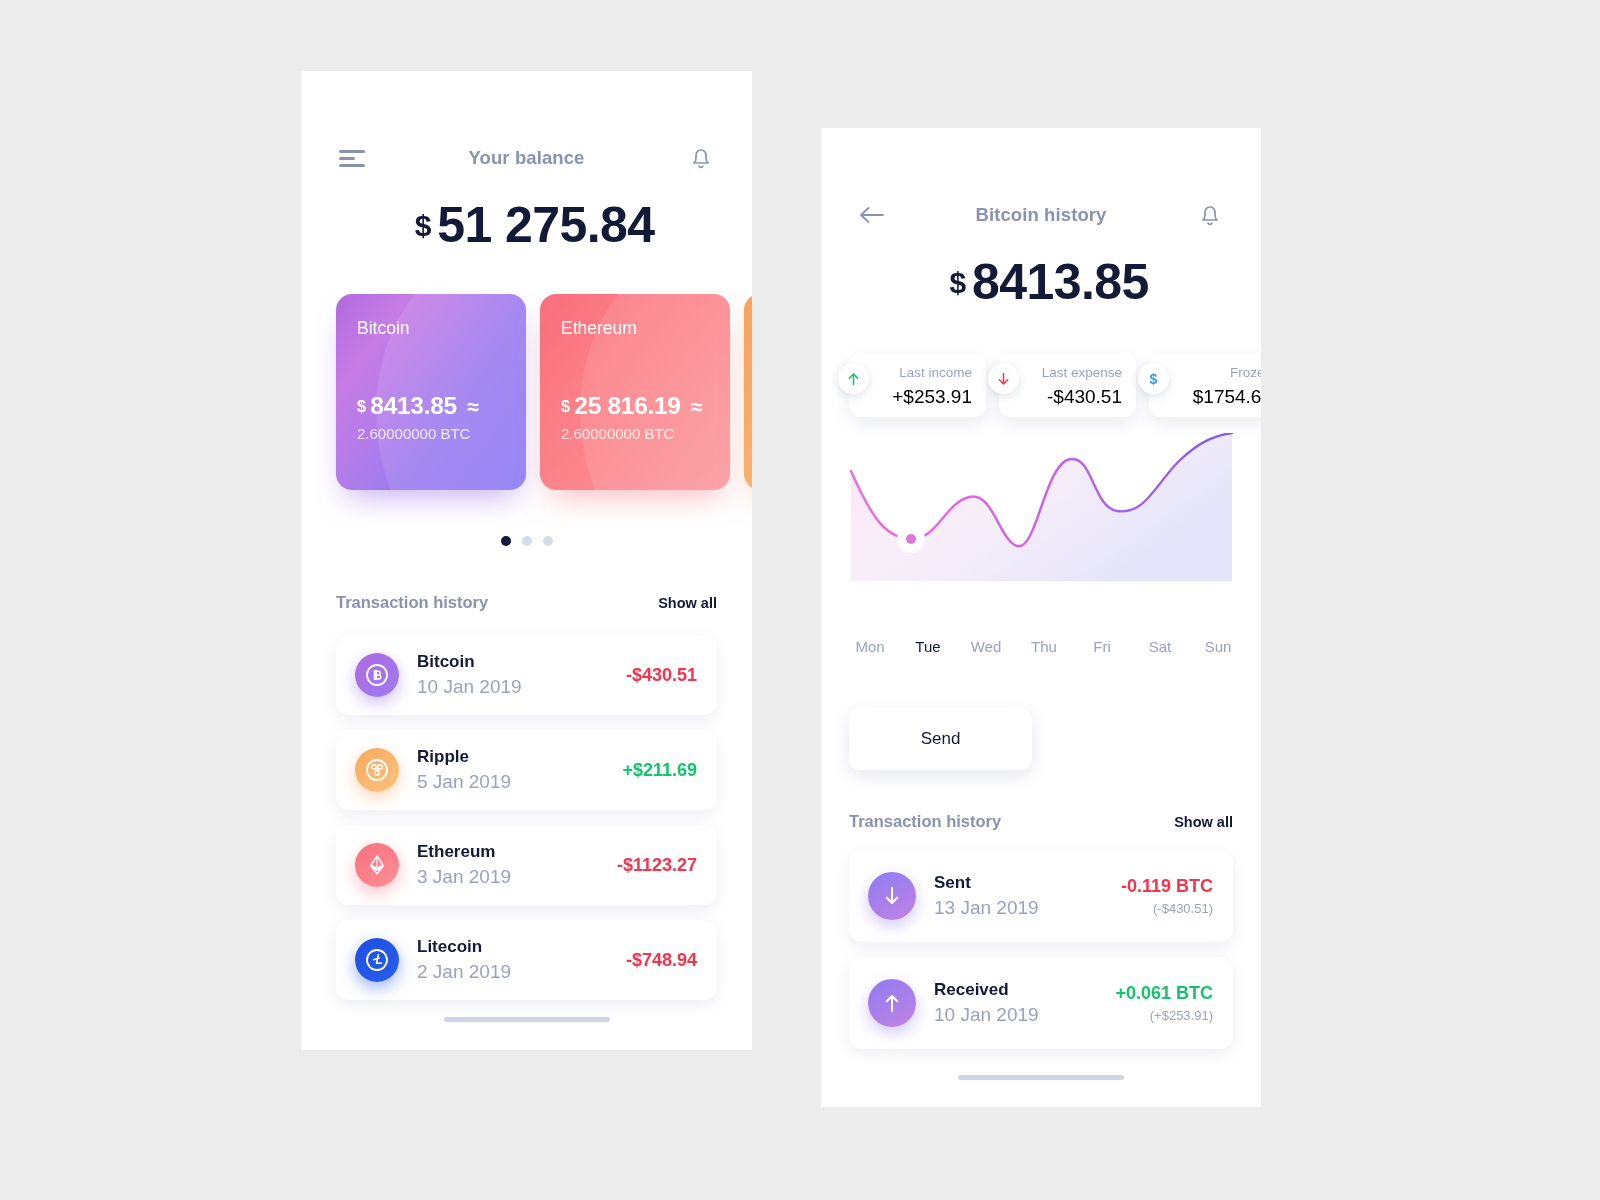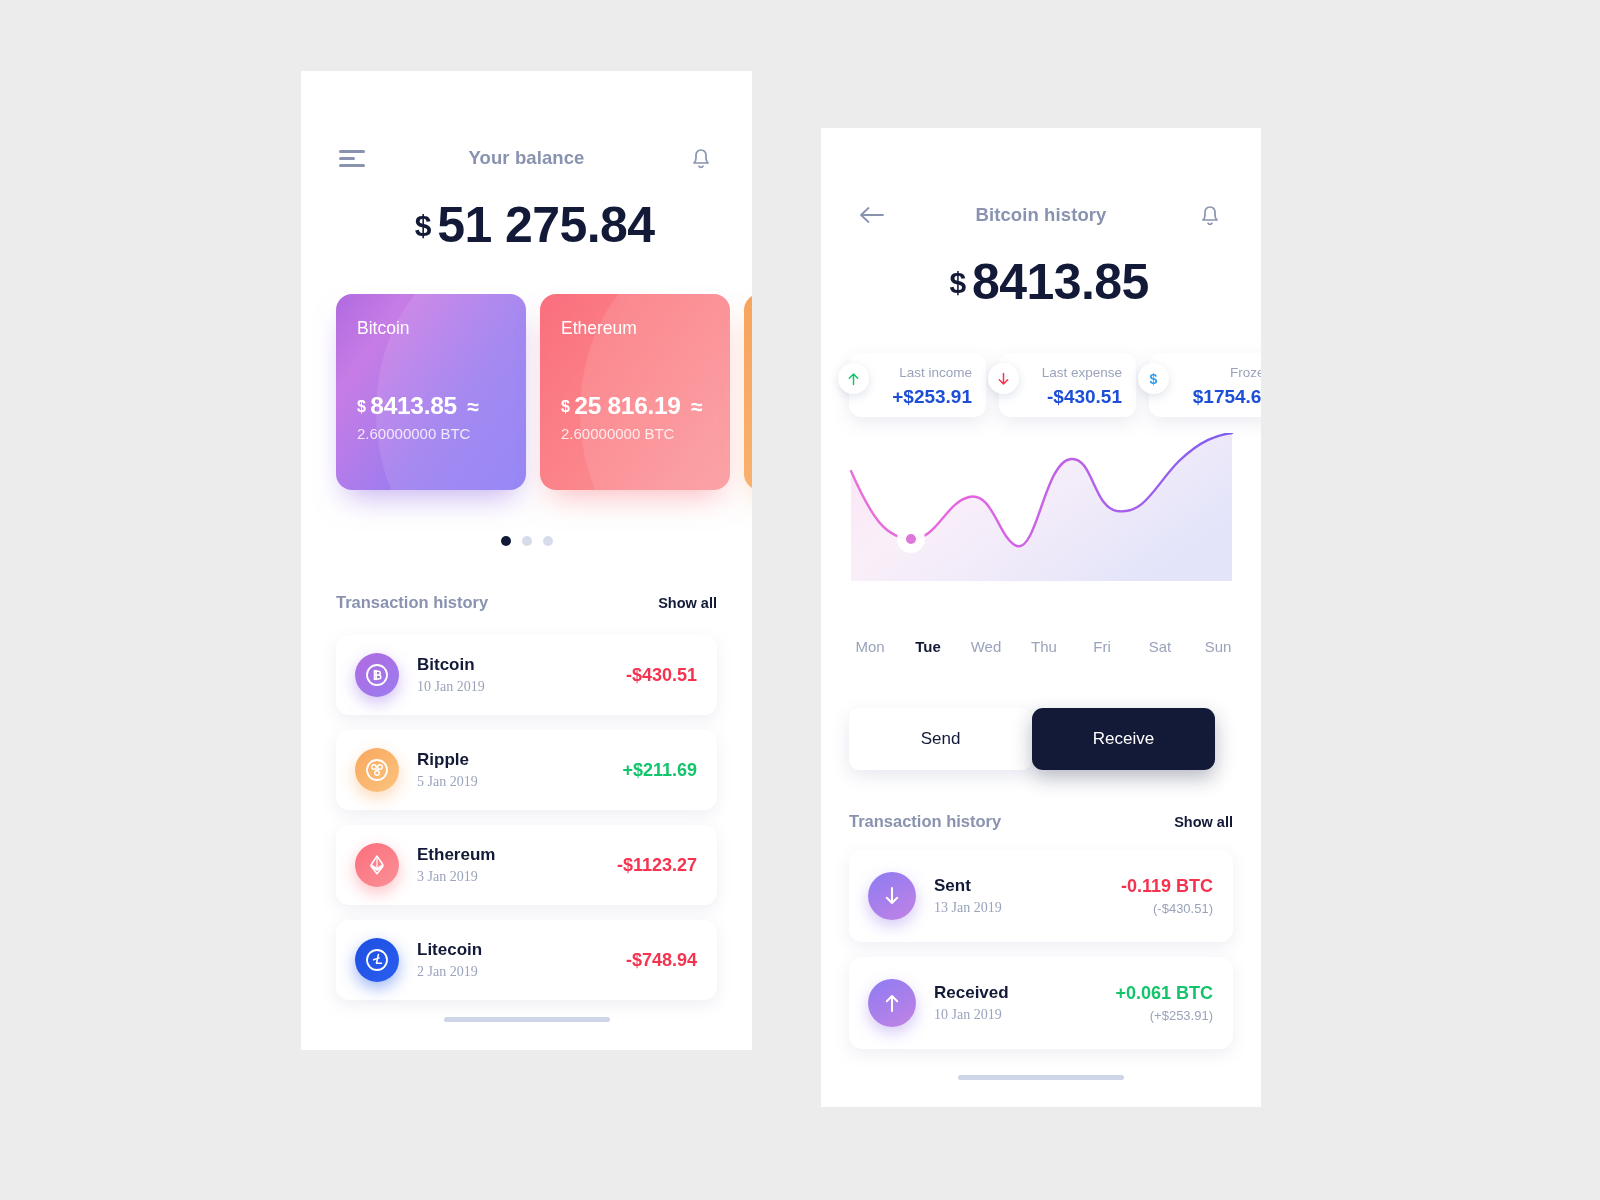--- a/index.html
+++ b/index.html
@@ -143,21 +143,21 @@
   }
   .tx-ico svg { display: block; }
   .ic-btc { background: linear-gradient(140deg,#b06ae0,#9b7cf0); box-shadow: 0 6px 16px rgba(155,115,235,0.45); }
   .ic-xrp { background: linear-gradient(140deg,#f8a85e,#fbc37f); box-shadow: 0 6px 16px rgba(248,170,100,0.45); }
   .ic-eth { background: linear-gradient(140deg,#fa6e7d,#fb9196); box-shadow: 0 6px 16px rgba(250,120,130,0.45); }
   .ic-ltc { background: linear-gradient(140deg,#1d4fe0,#2a5ef0); box-shadow: 0 6px 16px rgba(40,90,235,0.45); }
   .ic-sent { background: linear-gradient(150deg,#8e7bf2,#c183e4); box-shadow: 0 6px 16px rgba(150,120,235,0.4); }
   .ic-recv { background: linear-gradient(150deg,#8e7bf2,#c183e4); box-shadow: 0 6px 16px rgba(150,120,235,0.4); }
   .tx-mid { flex: 1; min-width: 0; }
   .tx-name { font-size: 17px; font-weight: bold; color: #131a37; margin-bottom: 4px; }
-  .tx-date { font-size: 14px; color: #9aa3bb; font-family: Liberation Serif, serif; }
+  .tx-date { font-size: 19px; color: #9aa3bb; }
   .tx-right { text-align: right; white-space: nowrap; }
   .tx-amt { font-size: 18px; font-weight: bold; }
   .tx-amt.neg { color: #f5334f; }
   .tx-amt.pos { color: #12c46b; margin-left: 31px; }
   .tx-sub { font-size: 13px; color: #9aa3bb; margin-top: 4px; }
 
   
   .home-bar {
     position: absolute; left: 50%; transform: translateX(-50%);
     width: 166px; height: 5px; border-radius: 3px;
@@ -185,38 +185,38 @@
   }
   .pill-badge {
     position: absolute; left: -11px; top: 10px;
     width: 31px; height: 31px; border-radius: 50%;
     background: #fff;
     box-shadow: 0 3px 10px rgba(120,130,170,0.22);
     display: flex; align-items: center; justify-content: center;
     font-size: 14px; font-weight: bold;
   }
   .pill-val {
-    text-align: right; font-size: 19px; font-weight: bold;
-    color: #1d4ed8; margin-top: 3px; white-space: nowrap;
+    text-align: right; font-size: 19px; font-weight: normal;
+    color: #000000; margin-top: 3px; white-space: nowrap;
   }
 
   
   .chart-wrap { position: absolute; left: 28px; top: 305px; width: 385px; height: 150px; }
   .chart-wrap svg { display: block; width: 100%; height: 100%; }
 
   
   .days {
     position: absolute; left: 20px; right: 14px; top: 510px;
     display: flex; justify-content: space-between;
   }
   .day {
     font-size: 15px; color: #9aa3bb; cursor: pointer;
     flex: 1; text-align: center;
   }
-  .day.active { color: #131a37; font-weight: bold; }
+  .day.active { color: #131a37; font-weight: normal; }
 
   
   .actions {
     position: absolute; left: 28px; top: 580px;
     display: flex; 
   }
   .btn {
     width: 183px; height: 62px; border-radius: 11px;
     display: flex; align-items: center; justify-content: center;
     font-size: 17px; font-weight: normal;
@@ -453,21 +453,20 @@
       <div class="day active">Tue</div>
       <div class="day">Wed</div>
       <div class="day">Thu</div>
       <div class="day">Fri</div>
       <div class="day">Sat</div>
       <div class="day">Sun</div>
     </div>
 
     <div class="actions">
       <button class="btn btn-send">Send</button>
-      <button class="btn btn-recv">Receive</button>
     </div>
 
     <div class="sec-hdr" style="left:28px; right:28px; top:684px;">
       <div class="sec-title">Transaction history</div>
       <div class="sec-link">Show all</div>
     </div>
 
     <div class="tx-list" style="left:28px; right:28px; top:722px;">
 
       <div class="tx-row" style="height:92px;">

